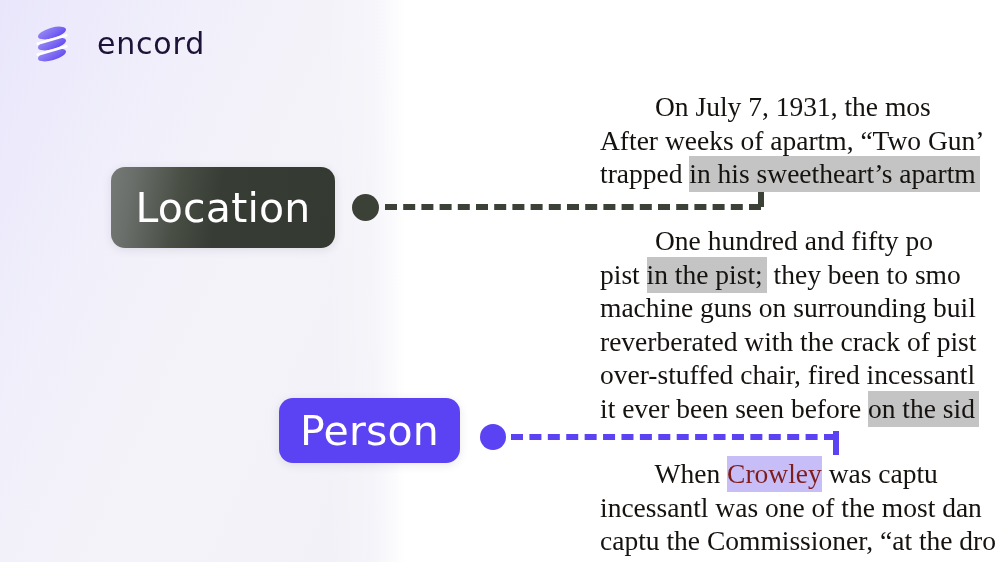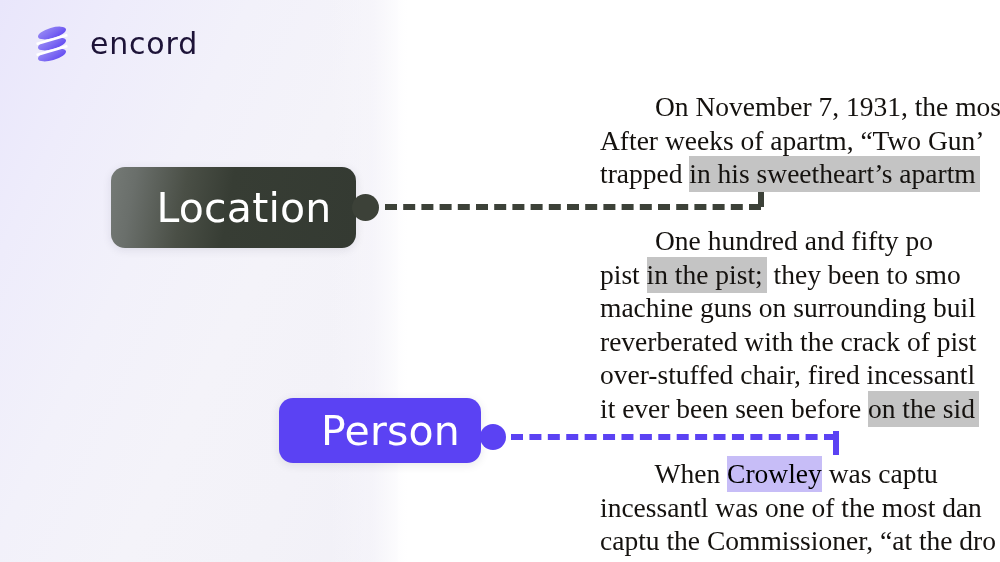--- a/index.html
+++ b/index.html
@@ -46,21 +46,21 @@
     background: linear-gradient(to right, rgba(244,243,250,0) 0%, rgba(247,246,251,0.65) 55%, #ffffff 100%);
   }
 
   
   #logo {
     position: absolute;
     left: 34px;
     top: 24px;
     display: flex;
     align-items: center;
-    gap: 20px;
+    gap: 27px;
   }
   #logo-mark {
     width: 36px;
     height: 40px;
     display: block;
   }
   #logo-word {
     font-family: "DejaVu Sans", sans-serif;
     font-size: 30px;
     letter-spacing: 0.8px;
@@ -76,21 +76,20 @@
     display: flex;
     align-items: center;
     justify-content: center;
     border-radius: 14px;
     color: #ffffff;
     font-family: "DejaVu Sans", sans-serif;
     font-weight: 400;
     letter-spacing: 0.2px;
     box-shadow: 0 2px 10px rgba(30,25,60,0.10);
     user-select: none;
-    padding-left: 21px;
   }
   #pill-location {
     left: 111px;
     top: 167px;
     width: 224px;
     height: 81px;
     font-size: 41px;
     background: linear-gradient(100deg, #757a76 0%, #6a6f6b 10%, #4a4f46 30%, #373d34 48%, #343a32 100%);
   }
   #pill-person {
@@ -187,21 +186,21 @@
   #para-3 { top: 457px; }
 
   mark.hl-gray {
     background: #c4c4c4;
     color: #15120f;
     padding: 2px 4px 3px 0;
     border-radius: 0;
   }
   mark.hl-purple {
     background: #c7bdf7;
-    color: #000000;
+    color: #7f1d1d;
     padding: 2px 0 3px 0;
     border-radius: 0;
   }
 </style>
 </head>
 <body>
 
 <div id="stage">
 
   <div id="left-panel"></div>
@@ -238,21 +237,21 @@
 
   <div class="pill" id="pill-person">
     <span>Person</span>
   </div>
   <div class="conn-dot" id="dot-person"></div>
   <div class="conn-h" id="line-person-h"></div>
   <div class="conn-v" id="line-person-v"></div>
 
   <div id="doc">
     <div class="para" id="para-1">
-        <div class="tline"><span>        On November 7, 1931, the mos</span></div>
+        <div class="tline"><span>        On July 7, 1931, the mos</span></div>
         <div class="tline"><span>After weeks of apartm, “Two Gun’</span></div>
         <div class="tline"><span>trapped </span><mark class="hl-gray">in his sweetheart’s apartm</mark></div>
       </div>
     <div class="para" id="para-2">
         <div class="tline"><span>        One hundred and fifty po</span></div>
         <div class="tline"><span>pist </span><mark class="hl-gray">in the pist;</mark><span> they been to smo</span></div>
         <div class="tline"><span>machine guns on surrounding buil</span></div>
         <div class="tline"><span>reverberated with the crack of pist</span></div>
         <div class="tline"><span>over-stuffed chair, fired incessantl</span></div>
         <div class="tline"><span>it ever been seen before </span><mark class="hl-gray">on the sid</mark></div>

